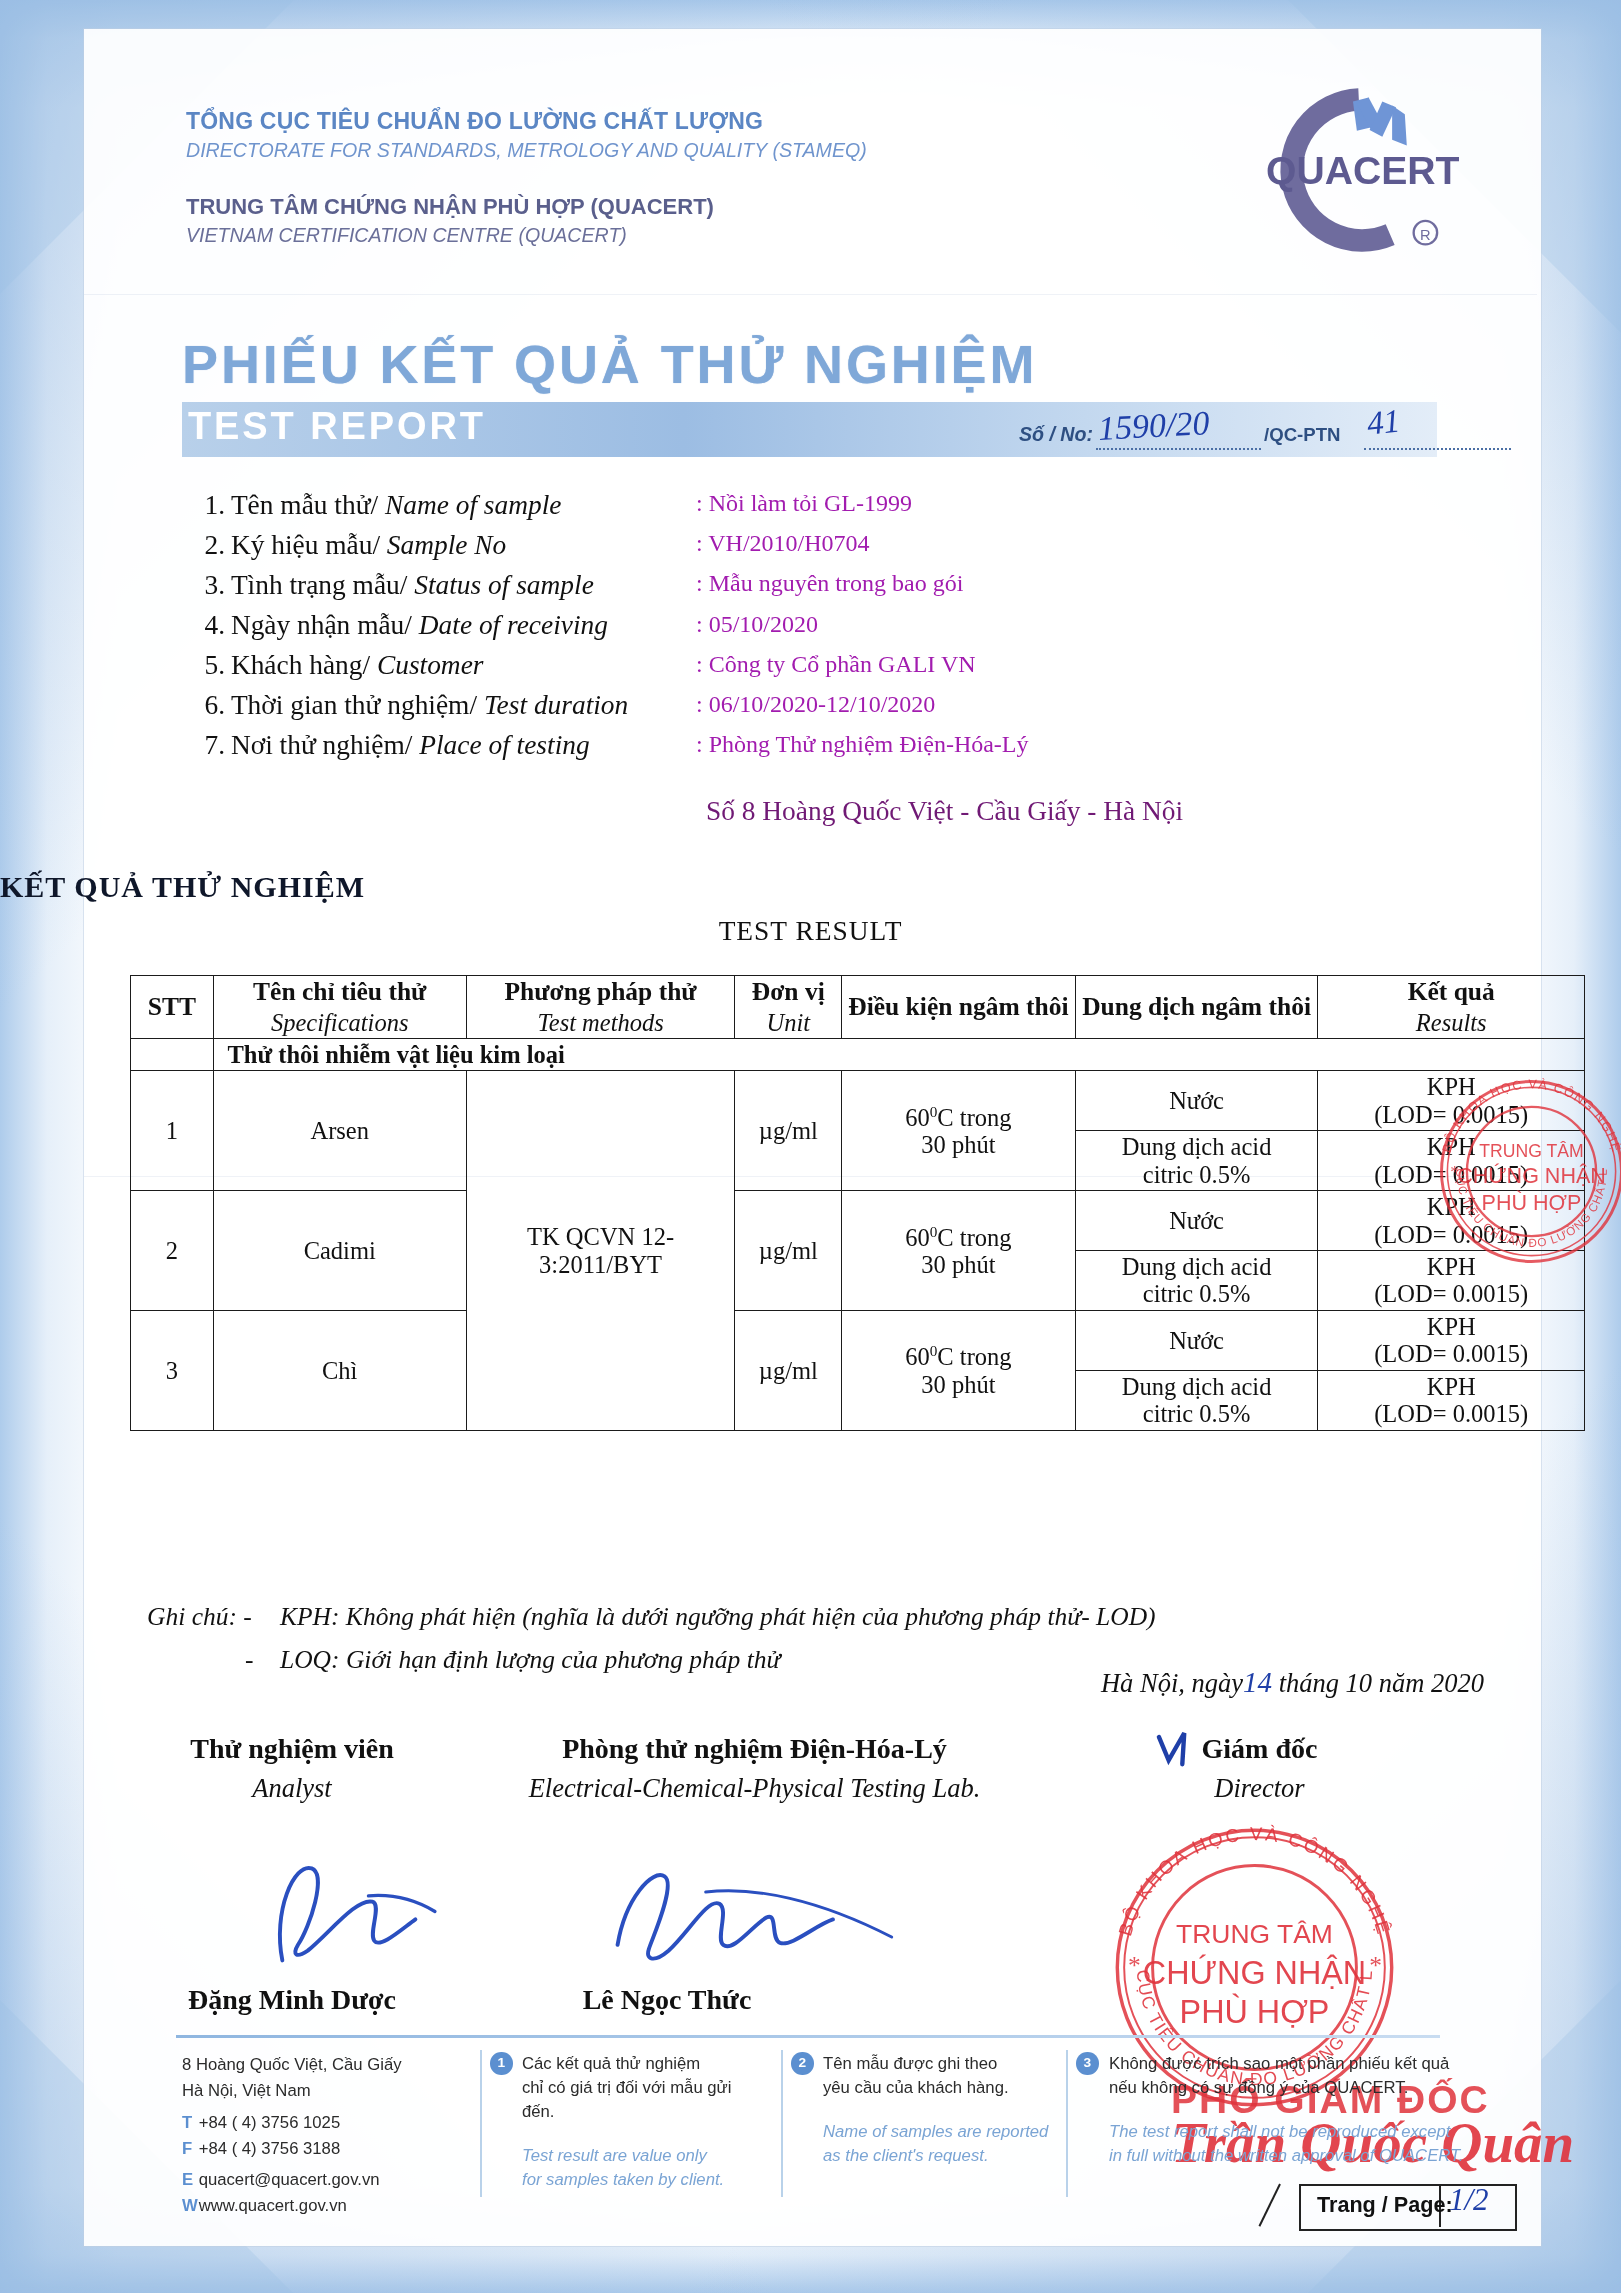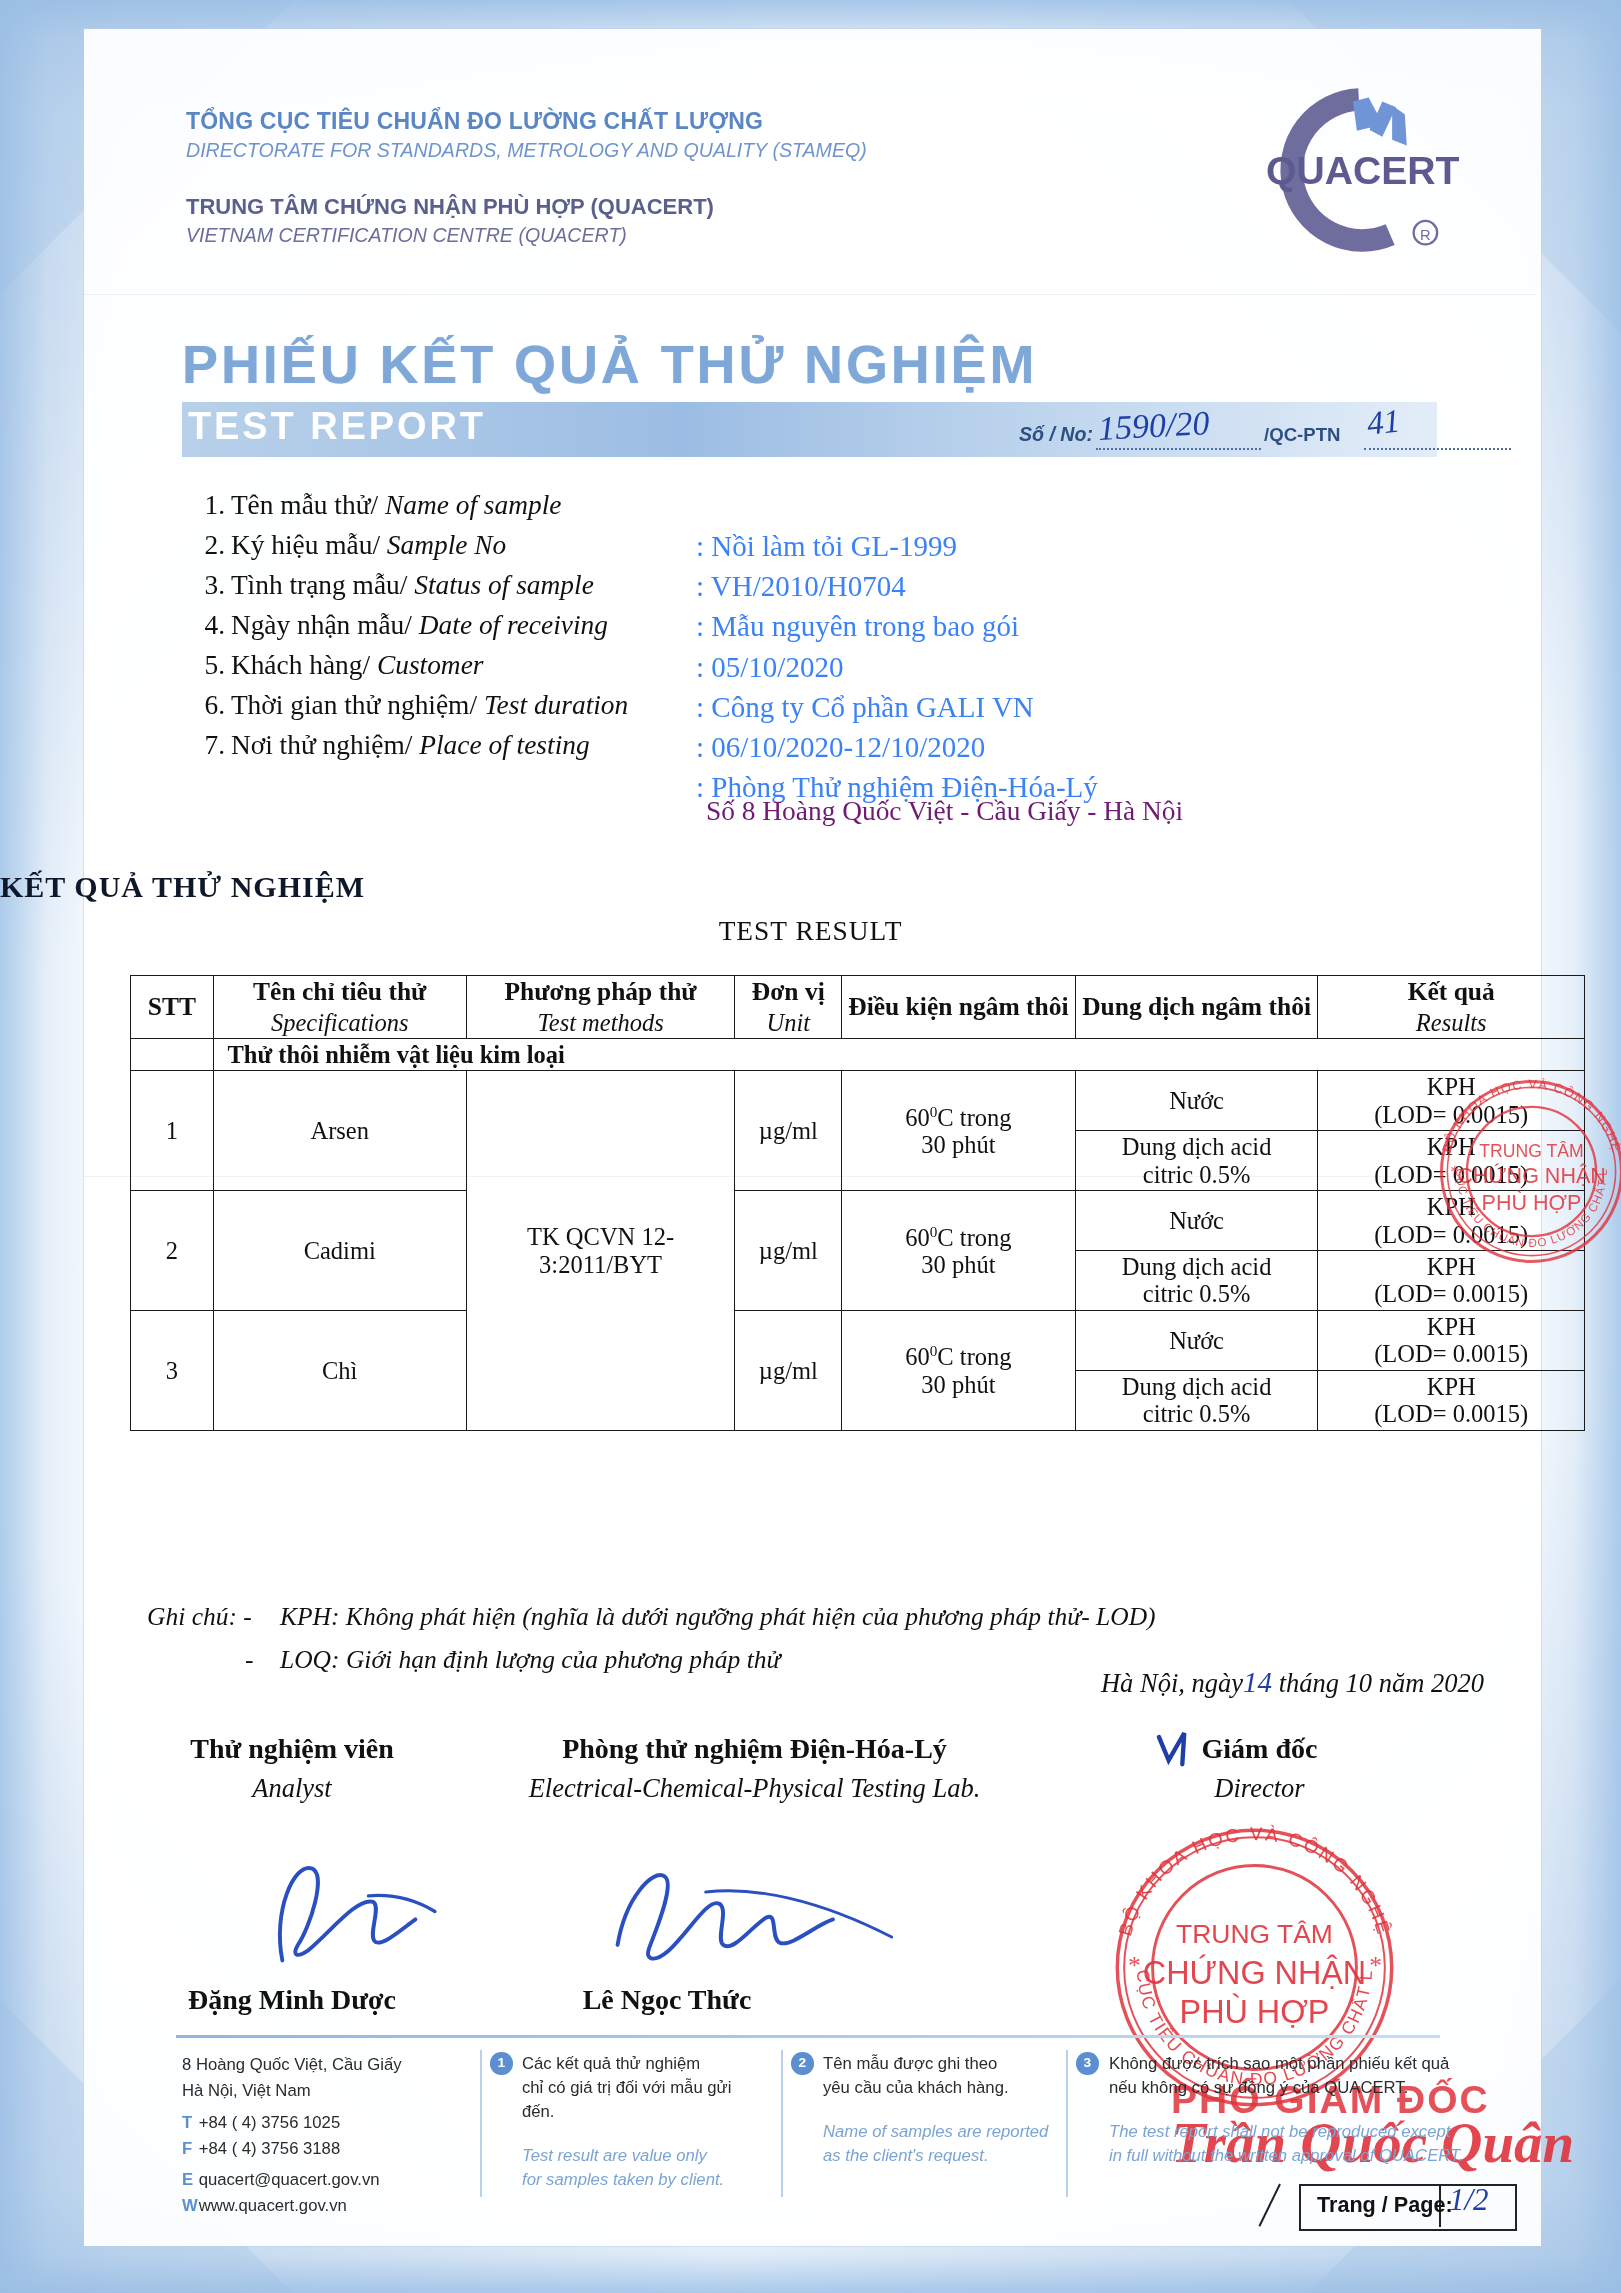--- a/index.html
+++ b/index.html
@@ -82,21 +82,21 @@
     color:#1f3fa8;white-space:nowrap;transform:rotate(-6deg);
   }
   .dots{position:absolute;top:446px;height:2px;border-bottom:2px dotted #4b6fa5;}
 
   
   .info{position:absolute;left:192px;top:490px;width:1235px;}
   .info .row{display:flex;align-items:baseline;height:40px;}
   .info .num{width:33px;text-align:right;font-size:27.4px;color:#111;}
   .info .lbl{font-size:27.4px;color:#111;white-space:nowrap;padding-left:5.9px;}
   .info .lbl i{font-style:italic;}
-  .info .val{position:absolute;left:504px;font-size:29px;color:#3b82f6;white-space:nowrap;margin-top:40px;}
+  .info .val{position:absolute;left:504px;font-size:24px;color:#a21caf;white-space:nowrap;}
   .info .cont{position:absolute;left:514px;font-size:27.4px;color:#701a75;white-space:nowrap;margin-top:36px;}
 
   
   .res-vn{position:absolute;left:0;right:0;top:870px;
      font-size:30px;font-weight:bold;letter-spacing:1px;color:#0f172a;}
   .res-en{position:absolute;left:0;right:0;top:916px;text-align:center;
      font-size:27.4px;letter-spacing:1px;color:#111;}
 
   
   table.rt{

